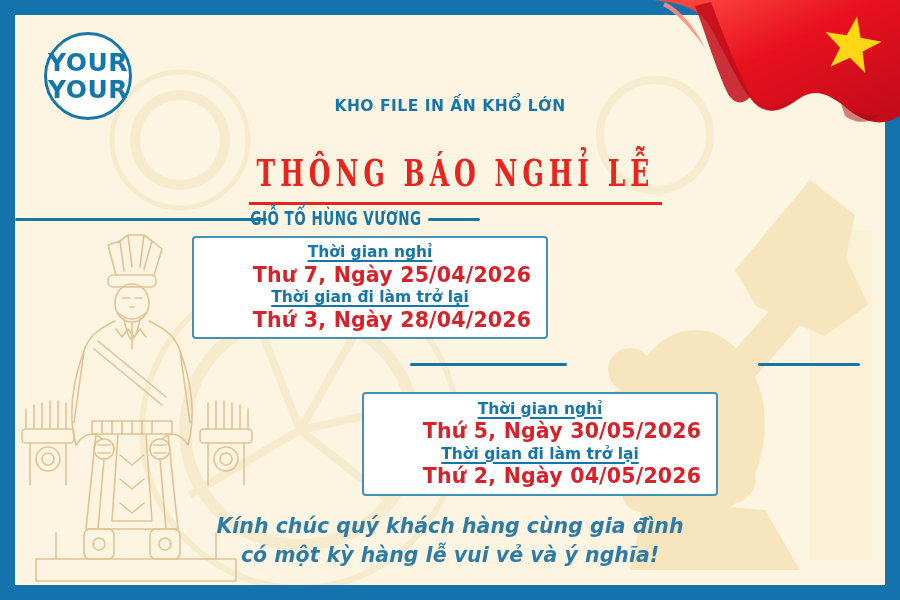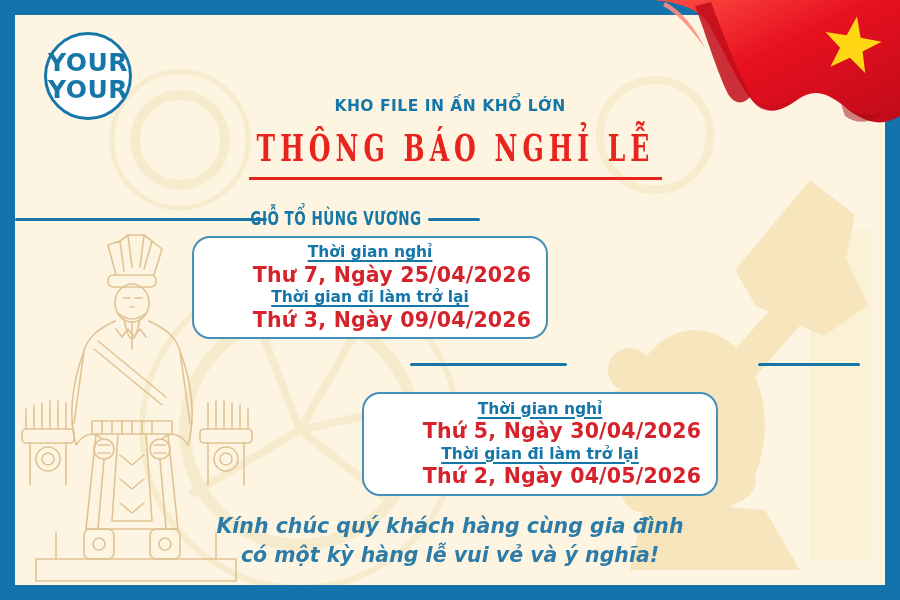--- a/index.html
+++ b/index.html
@@ -29,41 +29,41 @@
     color:#1576a8;font-weight:bold;font-size:25px;line-height:1.08;letter-spacing:.5px;
   }
 
   
   .site{left:0;top:40px;width:870px;text-align:center;color:#1576a8;
     font-size:25px;font-weight:bold;letter-spacing:1px;}
   .tagline{left:0;top:72px;width:870px;text-align:center;color:#1576a8;
     font-size:15.5px;font-weight:bold;letter-spacing:.5px;margin-top:10px;}
 
   
-  .title-wrap{left:0;top:111px;width:881px;text-align:center;}
+  .title-wrap{left:0;top:136px;width:881px;text-align:center;}
   .title{
     display:inline-block;transform:scaleY(1.5);transform-origin:center top;
     font-family:"DejaVu Serif","Liberation Serif",serif;
     font-weight:bold;font-size:25px;letter-spacing:5px;color:#e8241f;
     border-bottom:2.5px solid #e8241f;padding:0 8px 5px 8px;white-space:nowrap;
   }
 
   
   .rule{background:#1576a8;height:2.5px;border-radius:2px;}
   .cond{
     display:inline-block;transform:scaleY(1.5);transform-origin:center;
     font-weight:bold;color:#1576a8;white-space:nowrap;letter-spacing:.5px;
   }
   .sec1-text{left:321px;top:194px;font-size:13.5px;transform:translateX(-50%) scaleY(1.5);}
   .sec2-wrap{right:92px;top:332px;text-align:center;line-height:20px;}
   .sec2-wrap .cond{font-size:13px;display:block;}
 
   
   .box{
-    background:#fff;border:2px solid #4390b8;border-radius:18px;box-sizing:border-box;
+    background:#fff;border:2px solid #4390b8;border-radius:4px;box-sizing:border-box;
     display:flex;flex-direction:column;justify-content:space-evenly;align-items:center;
     padding:4px 6px;text-align:center;
   }
   .box1{left:177px;top:221px;width:356px;height:103px;}
   .box2{left:347px;top:377px;width:356px;height:104px;}
   .box .label{
     color:#1576a8;font-weight:bold;font-size:15.5px;
     text-decoration:underline;text-decoration-thickness:1.5px;text-underline-offset:3px;
   }
   .box .value{color:#d6222a;font-weight:bold;font-size:20.5px;letter-spacing:.2px;margin-left:44px;}
@@ -156,29 +156,29 @@
     </div>
 
     <div class="abs rule" style="left:0;top:203px;width:252px;"></div>
     <div class="abs cond sec1-text">GIỖ TỔ HÙNG VƯƠNG</div>
     <div class="abs rule" style="left:413px;top:203px;width:52px;"></div>
 
     <div class="abs box box1">
       <div class="label">Thời gian nghỉ</div>
       <div class="value">Thư 7, Ngày 25/04/2026</div>
       <div class="label">Thời gian đi làm trở lại</div>
-      <div class="value">Thứ 3, Ngày 09/04/2026</div>
+      <div class="value">Thứ 3, Ngày 28/04/2026</div>
     </div>
 
     <div class="abs rule" style="left:395px;top:348px;width:157px;"></div>
     <div class="abs rule" style="left:743px;top:348px;width:102px;"></div>
 
     <div class="abs box box2">
       <div class="label">Thời gian nghỉ</div>
-      <div class="value">Thứ 5, Ngày 30/04/2026</div>
+      <div class="value">Thứ 5, Ngày 30/05/2026</div>
       <div class="label">Thời gian đi làm trở lại</div>
       <div class="value">Thứ 2, Ngày 04/05/2026</div>
     </div>
 
     <div class="abs closing">
       <div>Kính chúc quý khách hàng cùng gia đình</div>
       <div>có một kỳ hàng lễ vui vẻ và ý nghĩa!</div>
     </div>
   </div>
 

